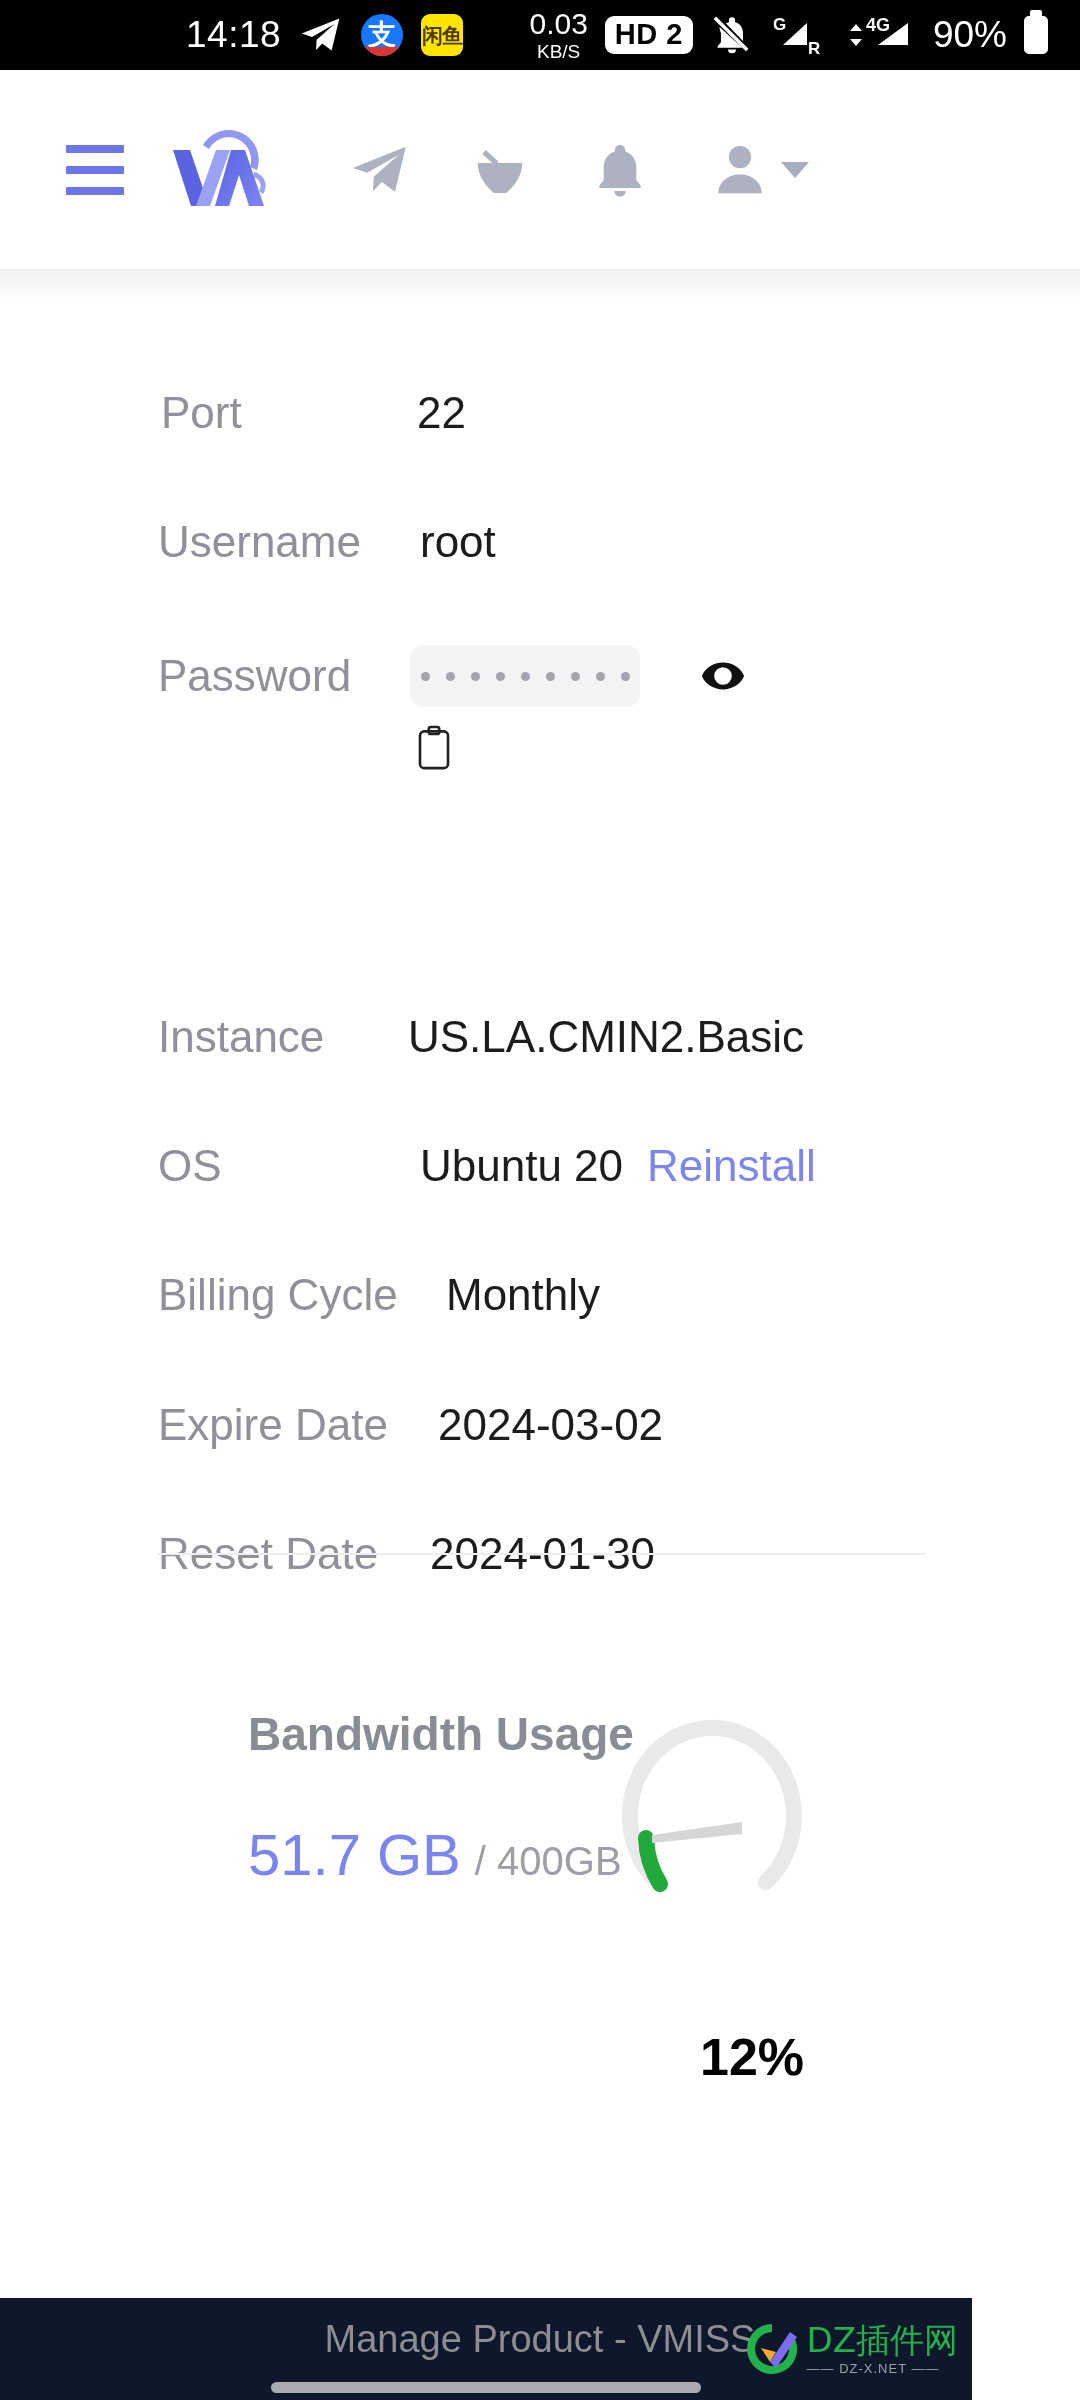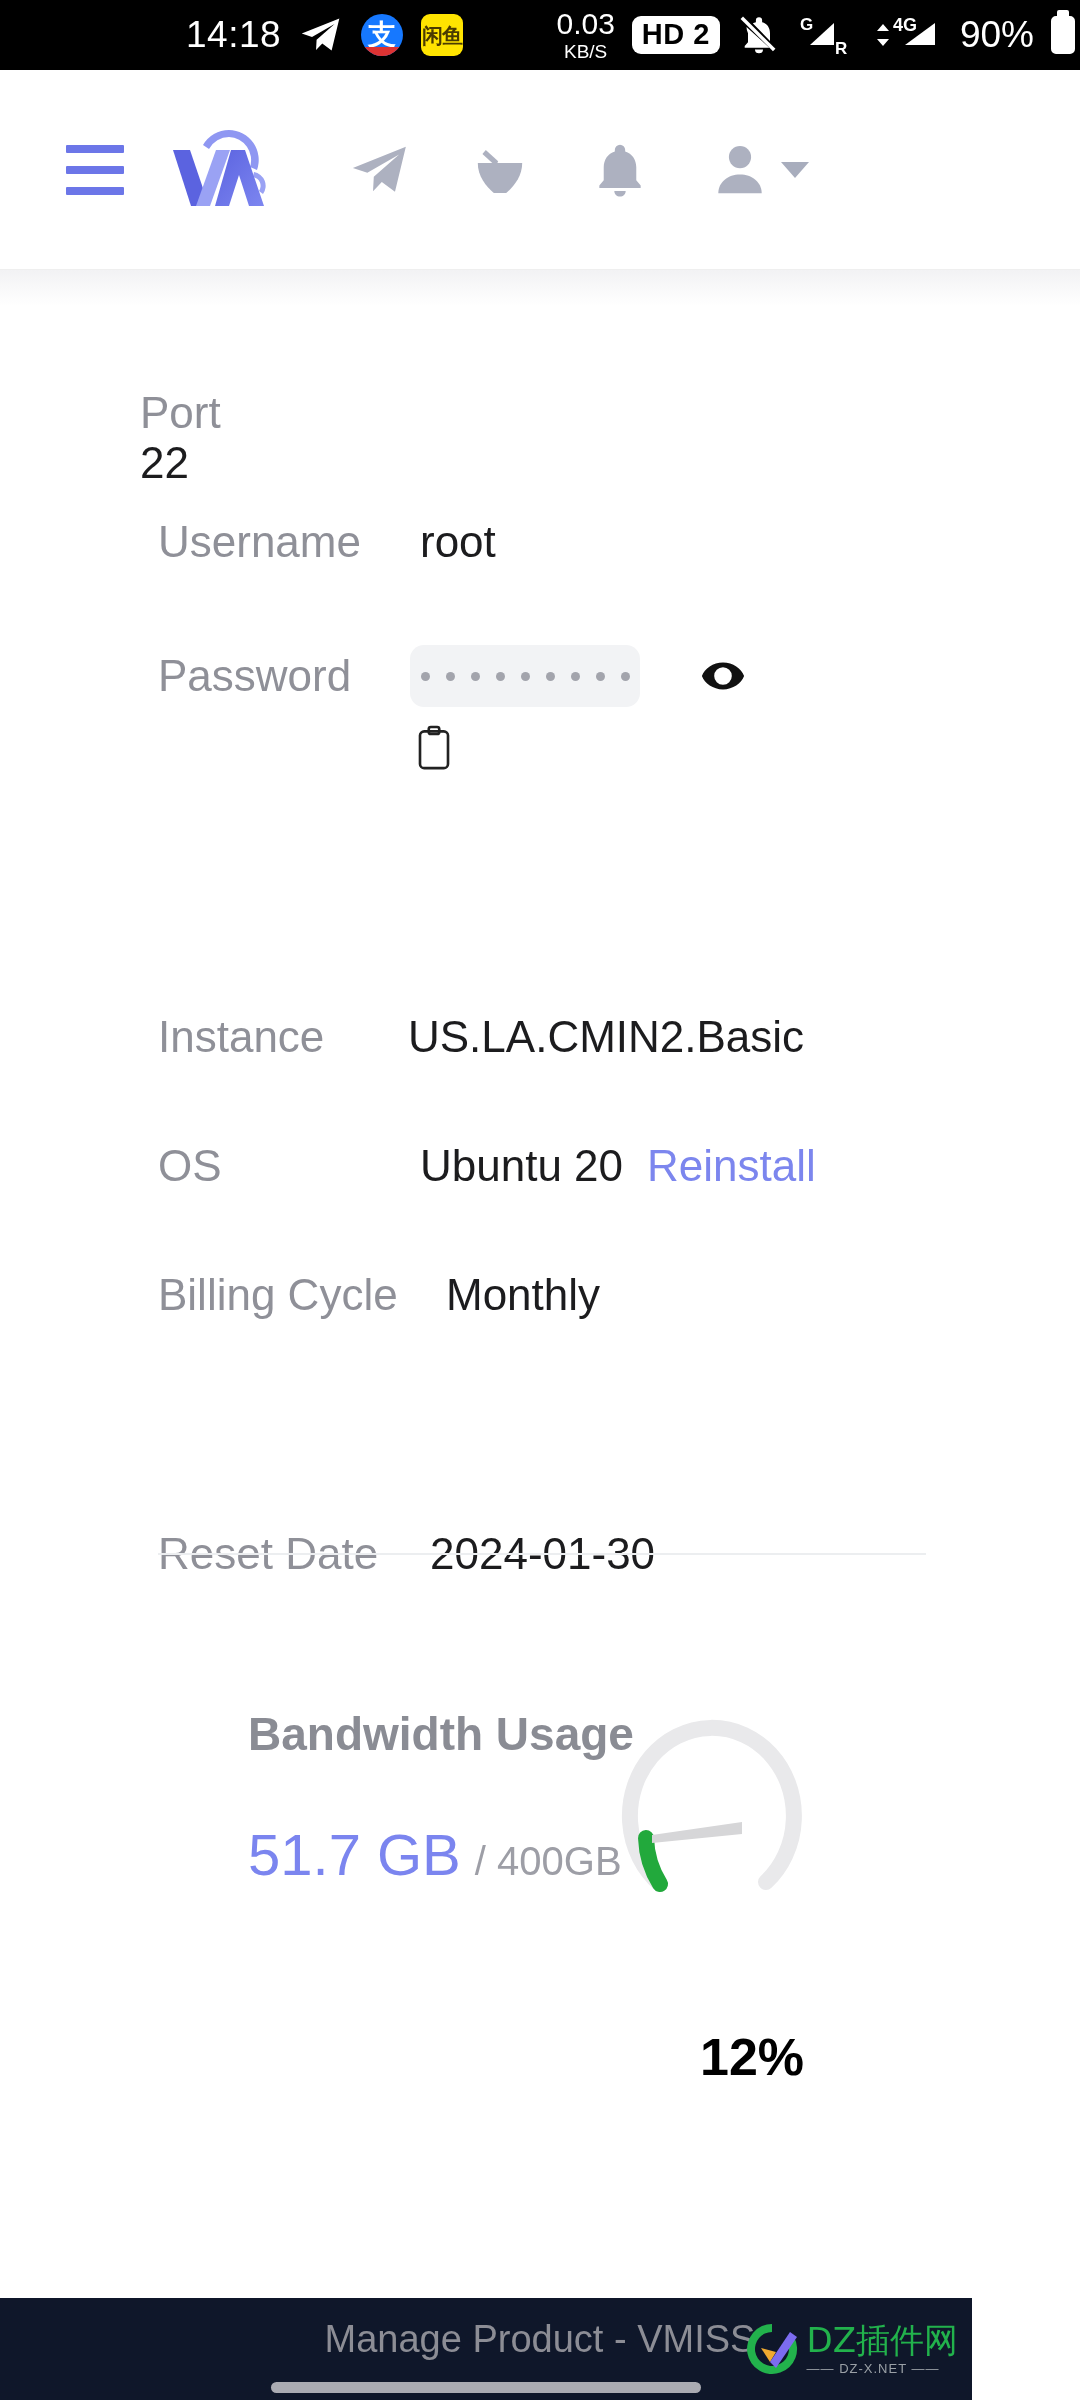--- a/index.html
+++ b/index.html
@@ -30,21 +30,21 @@
   }
   .alipay::after{
     content:"";position:absolute;bottom:0;left:0;right:0;height:9px;background:#d33;
   }
   .xianyu{
     width:42px;height:42px;border-radius:9px;background:#ffe400;
     display:flex;align-items:center;justify-content:center;
     font-size:21px;color:#4a3b00;font-weight:700;line-height:1;
     letter-spacing:-1px;
   }
-  .sb-right{ display:flex; align-items:center; gap:17px; margin-left:auto; margin-right:5px; }
+  .sb-right{ display:flex; align-items:center; gap:17px; margin-left:auto; margin-right:32px; }
   .netspd{ display:flex; flex-direction:column; align-items:center; line-height:1; }
   .netspd .n1{ font-size:30px; }
   .netspd .n2{ font-size:19px; margin-top:3px; }
   .hdbadge{
     background:#fff;color:#000;border-radius:9px;
     font-size:29px;font-weight:700;padding:2px 10px;line-height:1.15;
     letter-spacing:.5px;
   }
   .batt-pct{ font-size:37px; }
   .batt{
@@ -222,21 +222,21 @@
         <path fill="#adb1c0" d="M3.6 21c0-4.4 3.8-7.3 8.4-7.3s8.4 2.9 8.4 7.3z"></path>
       </svg>
       <span class="caret"></span>
     </span>
   </div>
 </div>
 
 <div class="content">
   <div class="topfade"></div>
 
-  <div class="row" style="left:140px; top:118px;flex-direction:column;">
+  <div class="row" style="left:161px; top:118px;">
     <span class="lbl" style="width:256px;">Port</span>
     <span class="val">22</span>
   </div>
 
   <div class="row" style="left:158px; top:247px;">
     <span class="lbl" style="width:262px;">Username</span>
     <span class="val">root</span>
   </div>
 
   <div class="row" style="left:158px; top:375px; align-items:center;">
@@ -275,20 +275,24 @@
     <span class="lbl" style="width:262px;">OS</span>
     <span class="val">Ubuntu 20</span>
     <span class="link" style="margin-left:24px;">Reinstall</span>
   </div>
 
   <div class="row" style="left:158px; top:1000px;">
     <span class="lbl" style="width:288px;">Billing Cycle</span>
     <span class="val">Monthly</span>
   </div>
 
+  <div class="row" style="left:158px; top:1130px;">
+    <span class="lbl" style="width:280px;">Expire Date</span>
+    <span class="val">2024-03-02</span>
+  </div>
 
   <div class="row" style="left:158px; top:1259px;">
     <span class="lbl" style="width:272px;">Reset Date</span>
     <span class="val">2024-01-30</span>
   </div>
 
   <div class="divider"></div>
 
   <div style="position:absolute;left:248px;top:1437px;" class="metric-title">Bandwidth Usage</div>
   <div class="row" style="left:248px; top:1530px;">

